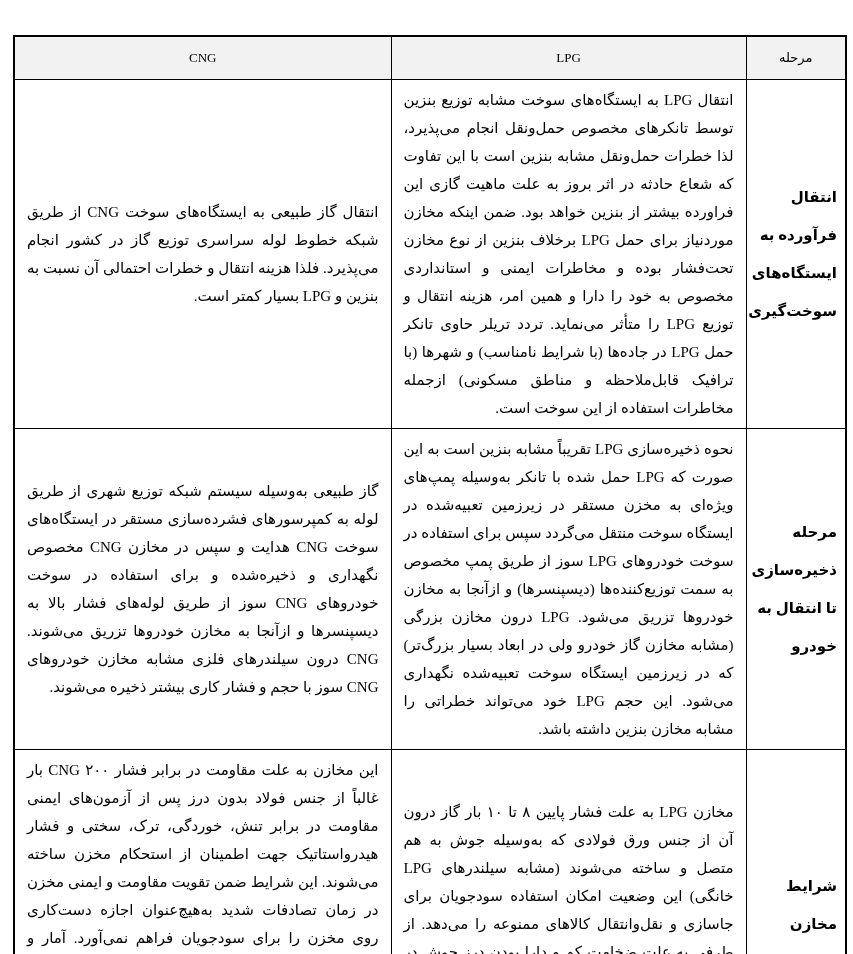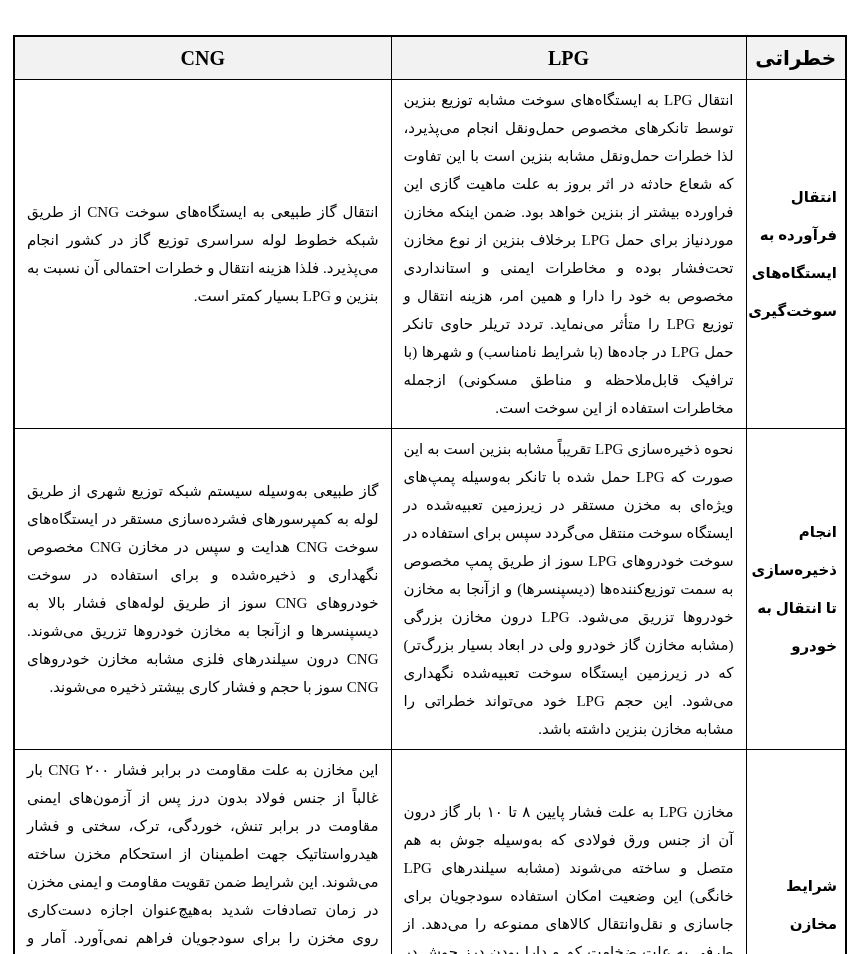--- a/index.html
+++ b/index.html
@@ -30,22 +30,22 @@
   table.compare, table.compare td, table.compare th {
     border: 1px solid #000000;
   }
   table.compare { border: 2px solid #000000; }
   col.c-hazard { width: 100px; }
   col.c-lpg    { width: 355px; }
   col.c-cng    { width: 377px; }
   th.hdr {
     background: var(--header-bg, #f2f2f2);
     height: 38px;
-    font-weight: bold;
-    font-size: 20px;
+    font-weight: normal;
+    font-size: 13px;
     text-align: center;
     vertical-align: middle;
     padding: 2px 4px;
   }
   td.body-cell {
     vertical-align: middle;
     text-align: justify;
     padding: 6px 12px;
     font-size: 15px;
     line-height: 28px;
@@ -66,33 +66,33 @@
 
 <div class="page">
   <table class="compare">
     <colgroup>
       <col class="c-hazard">
       <col class="c-lpg">
       <col class="c-cng">
     </colgroup>
     <thead>
       <tr>
-        <th class="hdr">خطراتی</th>
+        <th class="hdr">مرحله</th>
         <th class="hdr">LPG</th>
         <th class="hdr">CNG</th>
       </tr>
     </thead>
     <tbody>
       <tr class="row-1">
         <td class="hazard-cell">انتقال فرآورده به ایستگاه‌های سوخت‌گیری</td>
         <td class="body-cell">انتقال LPG به ایستگاه‌های سوخت مشابه توزیع بنزین توسط تانکرهای مخصوص حمل‌ونقل انجام می‌پذیرد، لذا خطرات حمل‌ونقل مشابه بنزین است با این تفاوت که شعاع حادثه در اثر بروز به علت ماهیت گازی این فراورده بیشتر از بنزین خواهد بود. ضمن اینکه مخازن موردنیاز برای حمل LPG برخلاف بنزین از نوع مخازن تحت‌فشار بوده و مخاطرات ایمنی و استانداردی مخصوص به خود را دارا و همین امر، هزینه انتقال و توزیع LPG را متأثر می‌نماید. تردد تریلر حاوی تانکر حمل LPG در جاده‌ها (با شرایط نامناسب) و شهرها (با ترافیک قابل‌ملاحظه و مناطق مسکونی) ازجمله مخاطرات استفاده از این سوخت است.</td>
         <td class="body-cell">انتقال گاز طبیعی به ایستگاه‌های سوخت CNG از طریق شبکه خطوط لوله سراسری توزیع گاز در کشور انجام می‌پذیرد. فلذا هزینه انتقال و خطرات احتمالی آن نسبت به بنزین و LPG بسیار کمتر است.</td>
       </tr>
       <tr class="row-2">
-        <td class="hazard-cell">انجام ذخیره‌سازی تا انتقال به خودرو</td>
+        <td class="hazard-cell">مرحله ذخیره‌سازی تا انتقال به خودرو</td>
         <td class="body-cell">نحوه ذخیره‌سازی LPG تقریباً مشابه بنزین است به این صورت که LPG حمل شده با تانکر به‌وسیله پمپ‌های ویژه‌ای به مخزن مستقر در زیرزمین تعبیه‌شده در ایستگاه سوخت منتقل می‌گردد سپس برای استفاده در سوخت خودروهای LPG سوز از طریق پمپ مخصوص به سمت توزیع‌کننده‌ها (دیسپنسرها) و ازآنجا به مخازن خودروها تزریق می‌شود. LPG درون مخازن بزرگی (مشابه مخازن گاز خودرو ولی در ابعاد بسیار بزرگ‌تر) که در زیرزمین ایستگاه سوخت تعبیه‌شده نگهداری می‌شود. این حجم LPG خود می‌تواند خطراتی را مشابه مخازن بنزین داشته باشد.</td>
         <td class="body-cell">گاز طبیعی به‌وسیله سیستم شبکه توزیع شهری از طریق لوله به کمپرسورهای فشرده‌سازی مستقر در ایستگاه‌های سوخت CNG هدایت و سپس در مخازن CNG مخصوص نگهداری و ذخیره‌شده و برای استفاده در سوخت خودروهای CNG سوز از طریق لوله‌های فشار بالا به دیسپنسرها و ازآنجا به مخازن خودروها تزریق می‌شوند. CNG درون سیلندرهای فلزی مشابه مخازن خودروهای CNG سوز با حجم و فشار کاری بیشتر ذخیره می‌شوند.</td>
       </tr>
       <tr class="row-3">
         <td class="hazard-cell">شرایط مخازن خودرو</td>
         <td class="body-cell">مخازن LPG به علت فشار پایین ۸ تا ۱۰ بار گاز درون آن از جنس ورق فولادی که به‌وسیله جوش به هم متصل و ساخته می‌شوند (مشابه سیلندرهای LPG خانگی) این وضعیت امکان استفاده سودجویان برای جاسازی و نقل‌وانتقال کالاهای ممنوعه را می‌دهد. از طرفی به علت ضخامت کم و دارا بودن درز جوش در زمان تصادفات شدید رانندگی شهری و جاده‌ای امکان شکستن جوش و نشت گاز به بیرون سیلندر وجود دارد که در اغلب موارد موجب انفجار و آتش‌سوزی می‌گردد.</td>
         <td class="body-cell">این مخازن به علت مقاومت در برابر فشار CNG ۲۰۰ بار غالباً از جنس فولاد بدون درز پس از آزمون‌های ایمنی مقاومت در برابر تنش، خوردگی، ترک، سختی و فشار هیدرواستاتیک جهت اطمینان از استحکام مخزن ساخته می‌شوند. این شرایط ضمن تقویت مقاومت و ایمنی مخزن در زمان تصادفات شدید به‌هیچ‌عنوان اجازه دست‌کاری روی مخزن را برای سودجویان فراهم نمی‌آورد. آمار و اطلاعات موجود در شرکت ملی پخش فرآورده‌های نفتی نشان می‌دهد از هر ۲۵۰۰۰ خودرو CNG سوز فقط مخزن یک خودرو دچار حادثه شده که علت آن‌هم دست‌کاری مخزن و یا خوردگی (پوسیدگی) و نداشتن معاینه فنی بوده است.</td>
       </tr>
     </tbody>
   </table>

